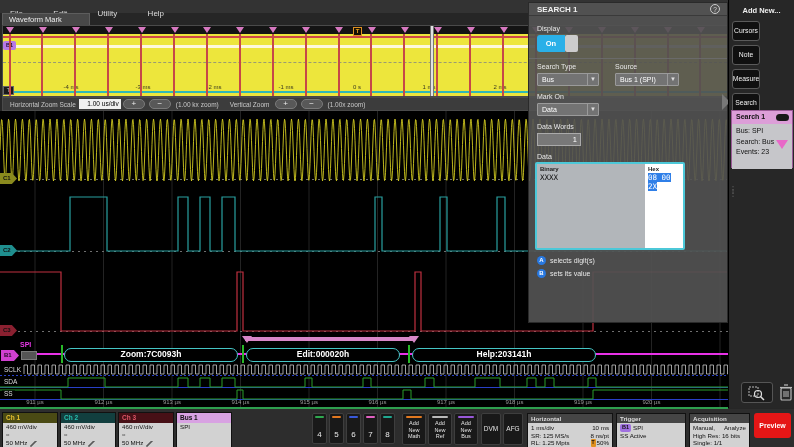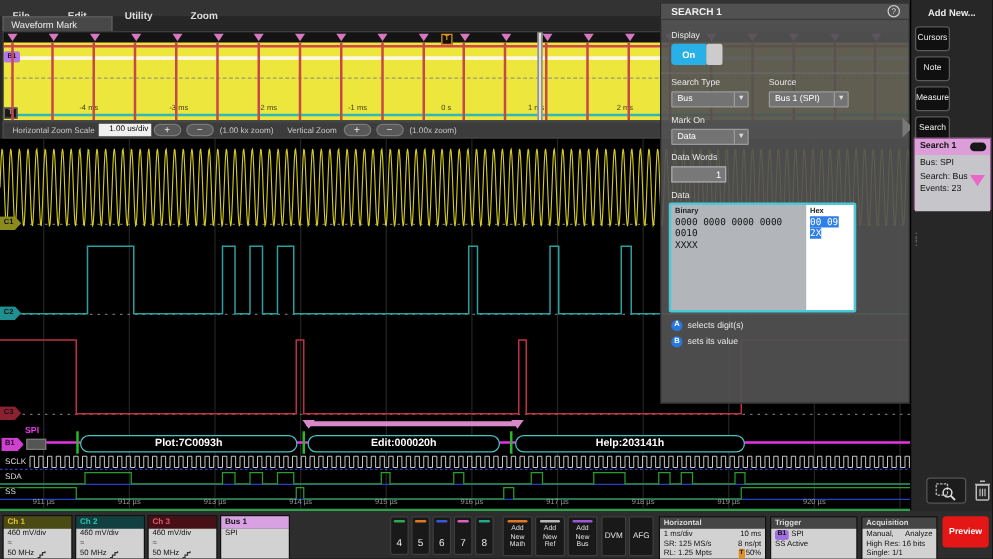--- a/index.html
+++ b/index.html
@@ -1,20 +1,20 @@
 <!DOCTYPE html>
 <html><head>
 <meta charset="utf-8">
 <style>
   *{margin:0;padding:0;box-sizing:border-box}
   html,body{background:#101010}
   body{font-family:"Liberation Sans",sans-serif;-webkit-font-smoothing:antialiased}
   #screen{position:relative;width:794px;height:447px;background:#262626;overflow:hidden}
   .abs{position:absolute}
-  .menu-item{display:inline-block;color:#ddd;font-size:8px;font-weight:bold;margin-right:26px;cursor:default}
+  .menu-item{display:inline-block;color:#ddd;font-size:8px;font-weight:normal;margin-right:26px;cursor:default}
   .tri{position:absolute;top:1px;width:0;height:0;border-left:4px solid transparent;border-right:4px solid transparent;border-top:6px solid #d678c0}
   .zbtn{display:inline-block;width:22px;height:10px;background:#585858;border:1px solid #7a7a7a;border-radius:5px;color:#eee;font-size:8px;line-height:8px;text-align:center;margin:0 2px}
   .zlabel{color:#c8c8c8;font-size:6.5px;margin:0 3px}
   .chbadge{position:absolute;top:3px;width:56px;height:36px;border:1px solid #111}
   .chbadge .hd{height:10px;font-size:6.5px;font-weight:bold;padding:1px 0 0 3px}
   .chbadge .bd{height:24px;background:#d2d2d2;color:#111;font-size:6.2px;line-height:8px;padding:0 0 0 3px}
   .numbtn{position:absolute;top:4px;width:15px;height:31px;background:#191919;border:1px solid #3e3e3e;border-radius:2px;text-align:center}
   .numbtn .strip{height:2px;margin:2px 2px 0 2px;border-radius:1px}
   .numbtn .num{color:#e8e8e8;font-size:8px;margin-top:12px}
   .addbtn{position:absolute;top:4px;width:24px;height:32px;background:#191919;border:1px solid #3e3e3e;border-radius:2px;text-align:center}
@@ -38,21 +38,21 @@
 </style>
 </head>
 <body>
 
 <div id="screen">
 
   <div class="abs" style="left:0;top:0;width:794px;height:13px;background:#333;padding:2px 0 0 10px">
     <span class="menu-item">File</span>
     <span class="menu-item">Edit</span>
     <span class="menu-item">Utility</span>
-    <span class="menu-item">Zoom</span>
+    <span class="menu-item">Help</span>
   </div>
 
   <div class="abs" style="left:2px;top:13px;width:88px;height:12px;background:#484848;border:1px solid #5d5d5d;border-bottom:none;color:#eee;font-size:7.5px;padding:1px 0 0 6px">Waveform Mark</div>
 
   <div class="abs" style="left:2px;top:25px;width:726px;height:72px;border:1px solid #4a4a4a;background:#0e0e0e">
     <div class="abs" id="ov-marks" style="left:0;top:0;width:724px;height:8px;background:#141414">
         <div class="tri" style="left: 3px;"></div>
         <div class="tri" style="left: 35.9px;"></div>
         <div class="tri" style="left: 68.8px;"></div>
         <div class="tri" style="left: 101.7px;"></div>
@@ -165,21 +165,21 @@
         <div style="position: absolute; left: 245px; top: 226px; width: 168px; height: 4px; background: rgb(216, 135, 200);"></div>
         <div style="position: absolute; left: 242px; top: 225px; width: 0px; height: 0px; border-left: 5px solid transparent; border-right: 5px solid transparent; border-top: 7px solid rgb(216, 135, 200);"></div>
         <div style="position: absolute; left: 409px; top: 225px; width: 0px; height: 0px; border-left: 5px solid transparent; border-right: 5px solid transparent; border-top: 7px solid rgb(216, 135, 200);"></div>
       </div>
 
     <div class="abs" style="left:20px;top:230px;color:#e838e8;font-size:7px;font-weight:bold">SPI</div>
     <div class="abs" style="left:1px;top:239px;width:18px;height:11px;background:#d040d0;color:#200a20;font-size:6px;font-weight:bold;line-height:11px;padding-left:3px;clip-path:polygon(0 0,72% 0,100% 50%,72% 100%,0 100%)">B1</div>
     <div class="abs" style="left:21px;top:240px;width:16px;height:9px;background:#555;border:1px solid #7a7a7a"></div>
     <div class="abs" style="left:37px;top:242px;width:691px;height:2px;background:#e832e8"></div>
     <div id="decode-row">
-        <div class="decode" style="left: 64px; top: 237px; width: 174px;">Plot:7C0093h</div>
+        <div class="decode" style="left: 64px; top: 237px; width: 174px;">Zoom:7C0093h</div>
         <div class="decode" style="left: 246px; top: 237px; width: 154px;">Edit:000020h</div>
         <div class="decode" style="left: 412px; top: 237px; width: 184px;">Help:203141h</div>
         <div class="ftick" style="left: 61px; top: 234px; height: 18px;"></div>
         <div class="ftick" style="left: 242px; top: 234px; height: 18px;"></div>
         <div class="ftick" style="left: 408px; top: 234px; height: 18px;"></div>
       </div>
 
     <div class="dlabel" style="top:255px">SCLK</div>
     <div class="dlabel" style="top:267px">SDA</div>
     <div class="dlabel" style="top:279px">SS</div>
@@ -231,28 +231,27 @@
     </div>
 
     <div class="plabel" style="left:8px;top:120px">Data Words</div>
     <div style="position:absolute;left:8px;top:130px;width:44px;height:13px;background:#787878;border:1px solid #aaa;color:#fff;font-size:7.5px;text-align:right;line-height:11px;padding-right:3px">1</div>
 
     <div class="plabel" style="left:8px;top:150px">Data</div>
     <div class="abs" style="left:6px;top:159px;width:150px;height:88px;border:2px solid #4cc8d8;border-radius:2px;background:#b2b6ba;overflow:hidden">
       <div style="position:absolute;left:0;top:0;width:108px;height:100%;padding:2px 3px">
         <div style="color:#222;font-size:6px;font-weight:bold">Binary</div>
         <div style="color:#111;font-size:7.5px;font-family:'DejaVu Sans Mono',monospace;line-height:9px;margin-top:1px">
-          <div>0000 0000 0000 0000 0010</div>
           <div>XXXX</div>
         </div>
       </div>
       <div style="position:absolute;left:108px;top:0;right:0;height:100%;background:#fff;padding:2px 3px">
         <div style="color:#222;font-size:6px;font-weight:bold">Hex</div>
         <div style="font-size:7.5px;font-family:'DejaVu Sans Mono',monospace;line-height:9px;margin-top:1px">
-          <span style="background:#2f7fe8;color:#fff">00 09</span><br>
+          <span style="background:#2f7fe8;color:#fff">08 00</span><br>
           <span style="background:#2f7fe8;color:#fff">2X</span>
         </div>
       </div>
     </div>
 
     <div class="hintdot" style="left:8px;top:253px">A</div>
     <div class="hinttxt" style="left:21px;top:254px">selects digit(s)</div>
     <div class="hintdot" style="left:8px;top:266px">B</div>
     <div class="hinttxt" style="left:21px;top:267px">sets its value</div>
   </div>

